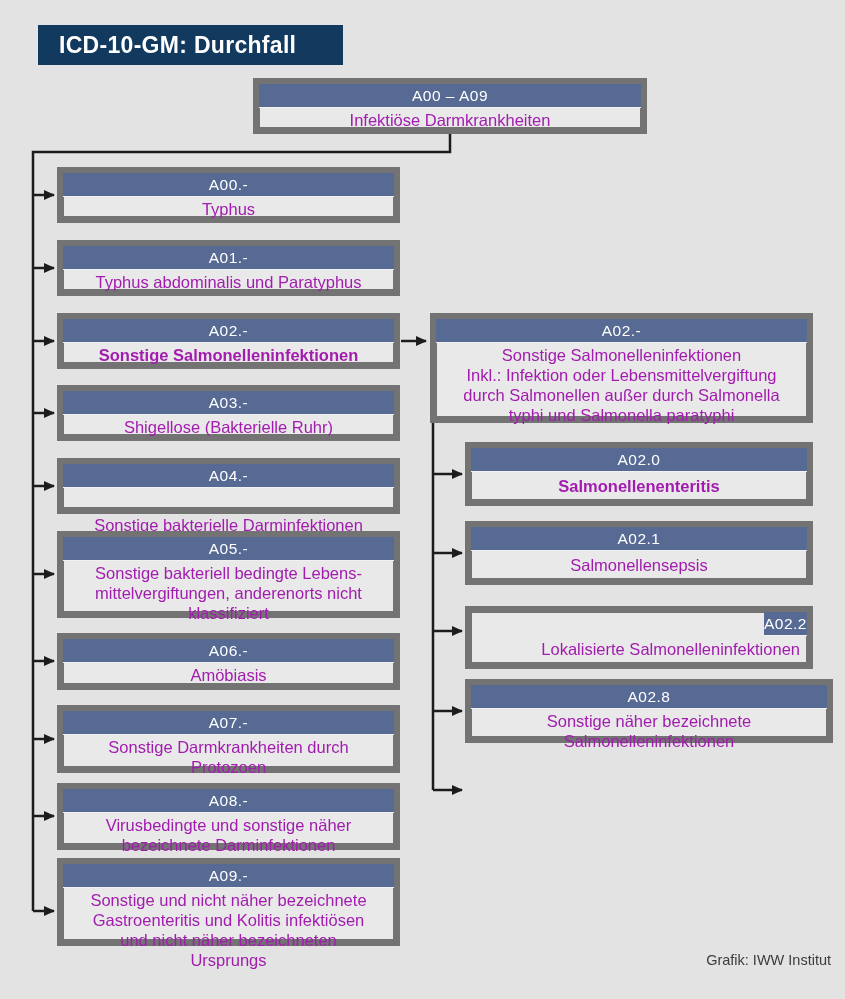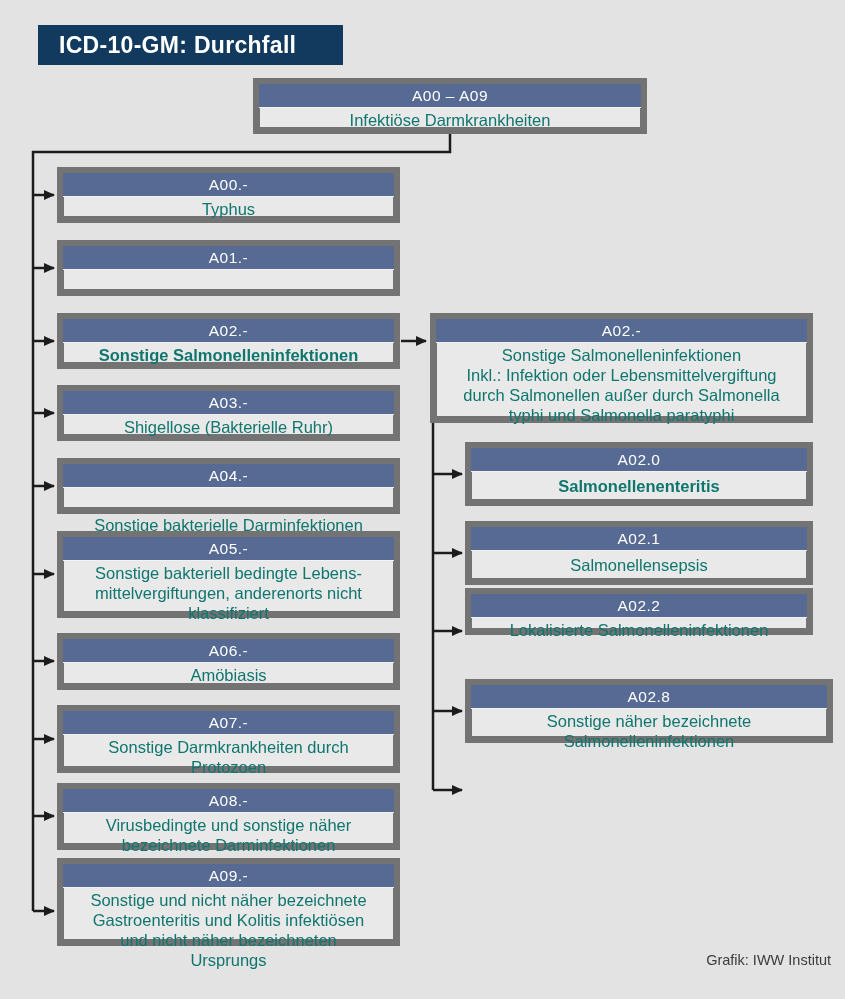--- a/index.html
+++ b/index.html
@@ -52,21 +52,21 @@
     justify-content: center;
     border-bottom: 1px solid #f2f2f2;
     margin: -1px -1px 0 -1px;
   }
   .node-body {
     flex: 1 1 auto;
     display: flex;
     align-items: center;
     justify-content: center;
     text-align: center;
-    color: #0f766e;
+    color: #a21caf;
     font-size: 16.5px;
     line-height: 20px;
     white-space: pre-line;
     padding: 2px 6px;
   }
   .node-body.bold { font-weight: bold; }
   .credit {
     position: absolute;
     right: 14px;
     top: 952px;
@@ -116,20 +116,21 @@
     <div class="node-header">A00 – A09</div>
     <div class="node-body">Infektiöse Darmkrankheiten</div>
   </div>
 
   <div class="node" style="left:57px; top:167px; width:343px; height:56px;">
     <div class="node-header">A00.-</div>
     <div class="node-body">Typhus</div>
   </div>
   <div class="node" style="left:57px; top:240px; width:343px; height:56px;">
     <div class="node-header">A01.-</div>
+    <div class="node-body">Typhus abdominalis und Paratyphus</div>
   </div>
   <div class="node" style="left:57px; top:313px; width:343px; height:56px;">
     <div class="node-header">A02.-</div>
     <div class="node-body bold">Sonstige Salmonelleninfektionen</div>
   </div>
   <div class="node" style="left:57px; top:385px; width:343px; height:56px;">
     <div class="node-header">A03.-</div>
     <div class="node-body">Shigellose (Bakterielle Ruhr)</div>
   </div>
   <div class="node" style="left:57px; top:458px; width:343px; height:56px;gap:25px;">
@@ -173,21 +174,21 @@
   </div>
 
   <div class="node" style="left:465px; top:442px; width:348px; height:64px;">
     <div class="node-header">A02.0</div>
     <div class="node-body bold">Salmonellenenteritis</div>
   </div>
   <div class="node" style="left:465px; top:521px; width:348px; height:64px;">
     <div class="node-header">A02.1</div>
     <div class="node-body">Salmonellensepsis</div>
   </div>
-  <div class="node" style="left:465px; top:588px; width:348px; height:47px;">
+  <div class="node" style="left:465px; top:606px; width:348px; height:63px;align-items:flex-end;">
     <div class="node-header">A02.2</div>
     <div class="node-body">Lokalisierte Salmonelleninfektionen</div>
   </div>
   <div class="node" style="left:465px; top:679px; width:368px; height:64px;">
     <div class="node-header">A02.8</div>
     <div class="node-body">Sonstige näher bezeichnete
 Salmonelleninfektionen</div>
   </div>
 
   <div class="credit">Grafik: IWW Institut</div>

